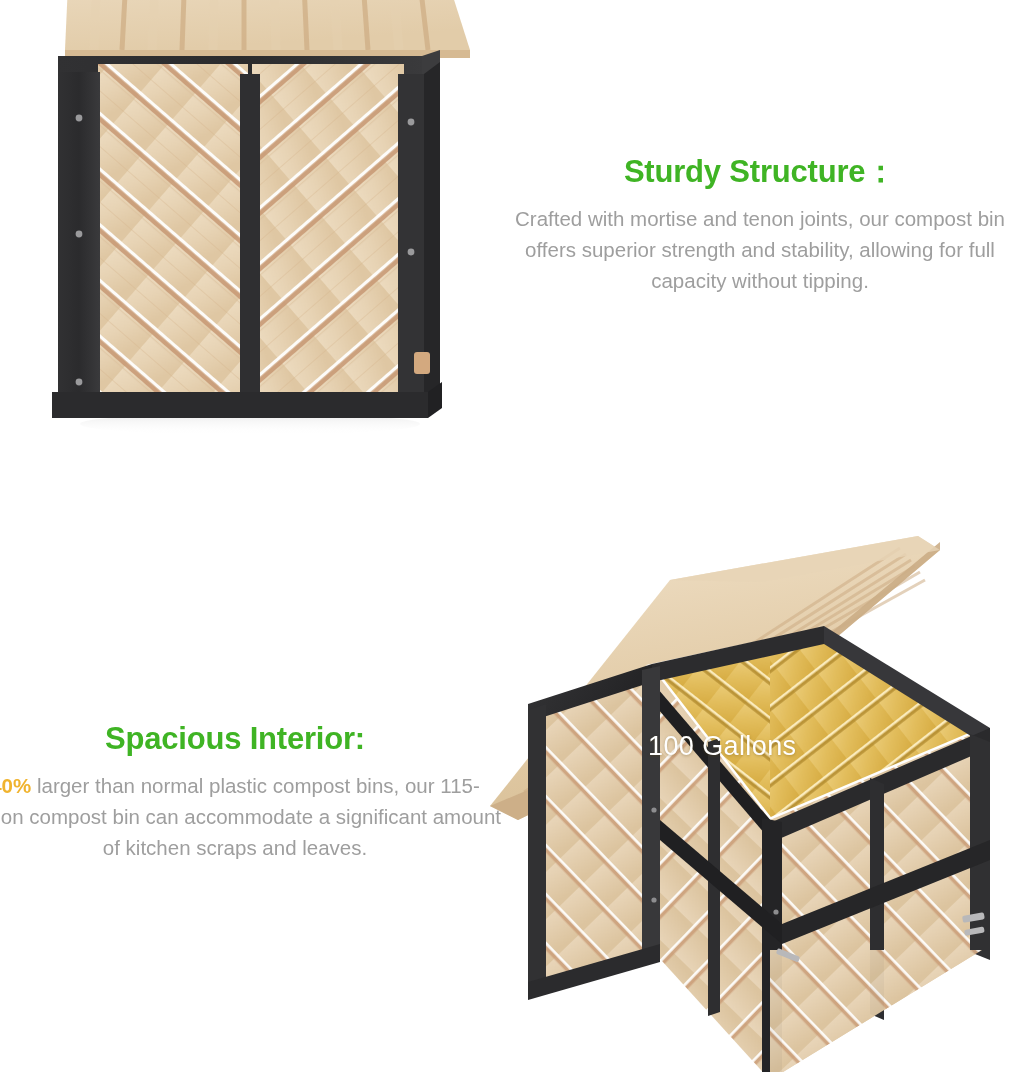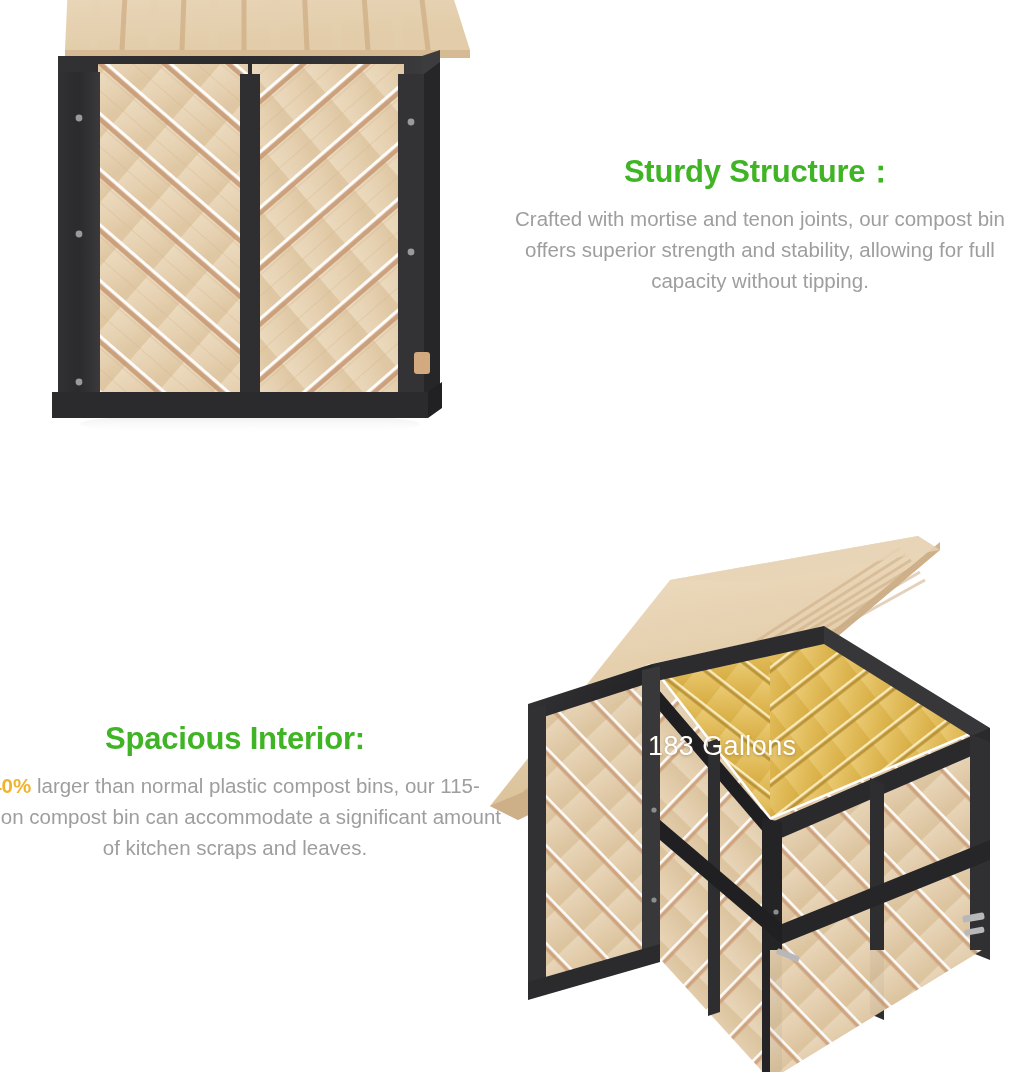--- a/index.html
+++ b/index.html
@@ -324,20 +324,20 @@
         </g>
         <g fill="#8d8d8f">
           <circle cx="184" cy="290" r="2.6"></circle>
           <circle cx="184" cy="380" r="2.6"></circle>
           <circle cx="306" cy="392" r="2.6"></circle>
         </g>
       </g>
     </svg>
   </div>
 
-  <div class="cap-label">183 Gallons</div>
+  <div class="cap-label">100 Gallons</div>
 
   <div class="text-block" id="text-spacious">
     <h2 class="feature-heading" style="color:#3FB424">Spacious Interior:</h2>
     <p class="feature-body"><span class="hl-amber" style="color:#F0B32E">40%</span><span> larger than normal plastic compost bins, our 115-gallon compost bin can accommodate a significant amount of kitchen scraps and leaves.</span></p>
   </div>
 
 </div>
 
 </body></html>

